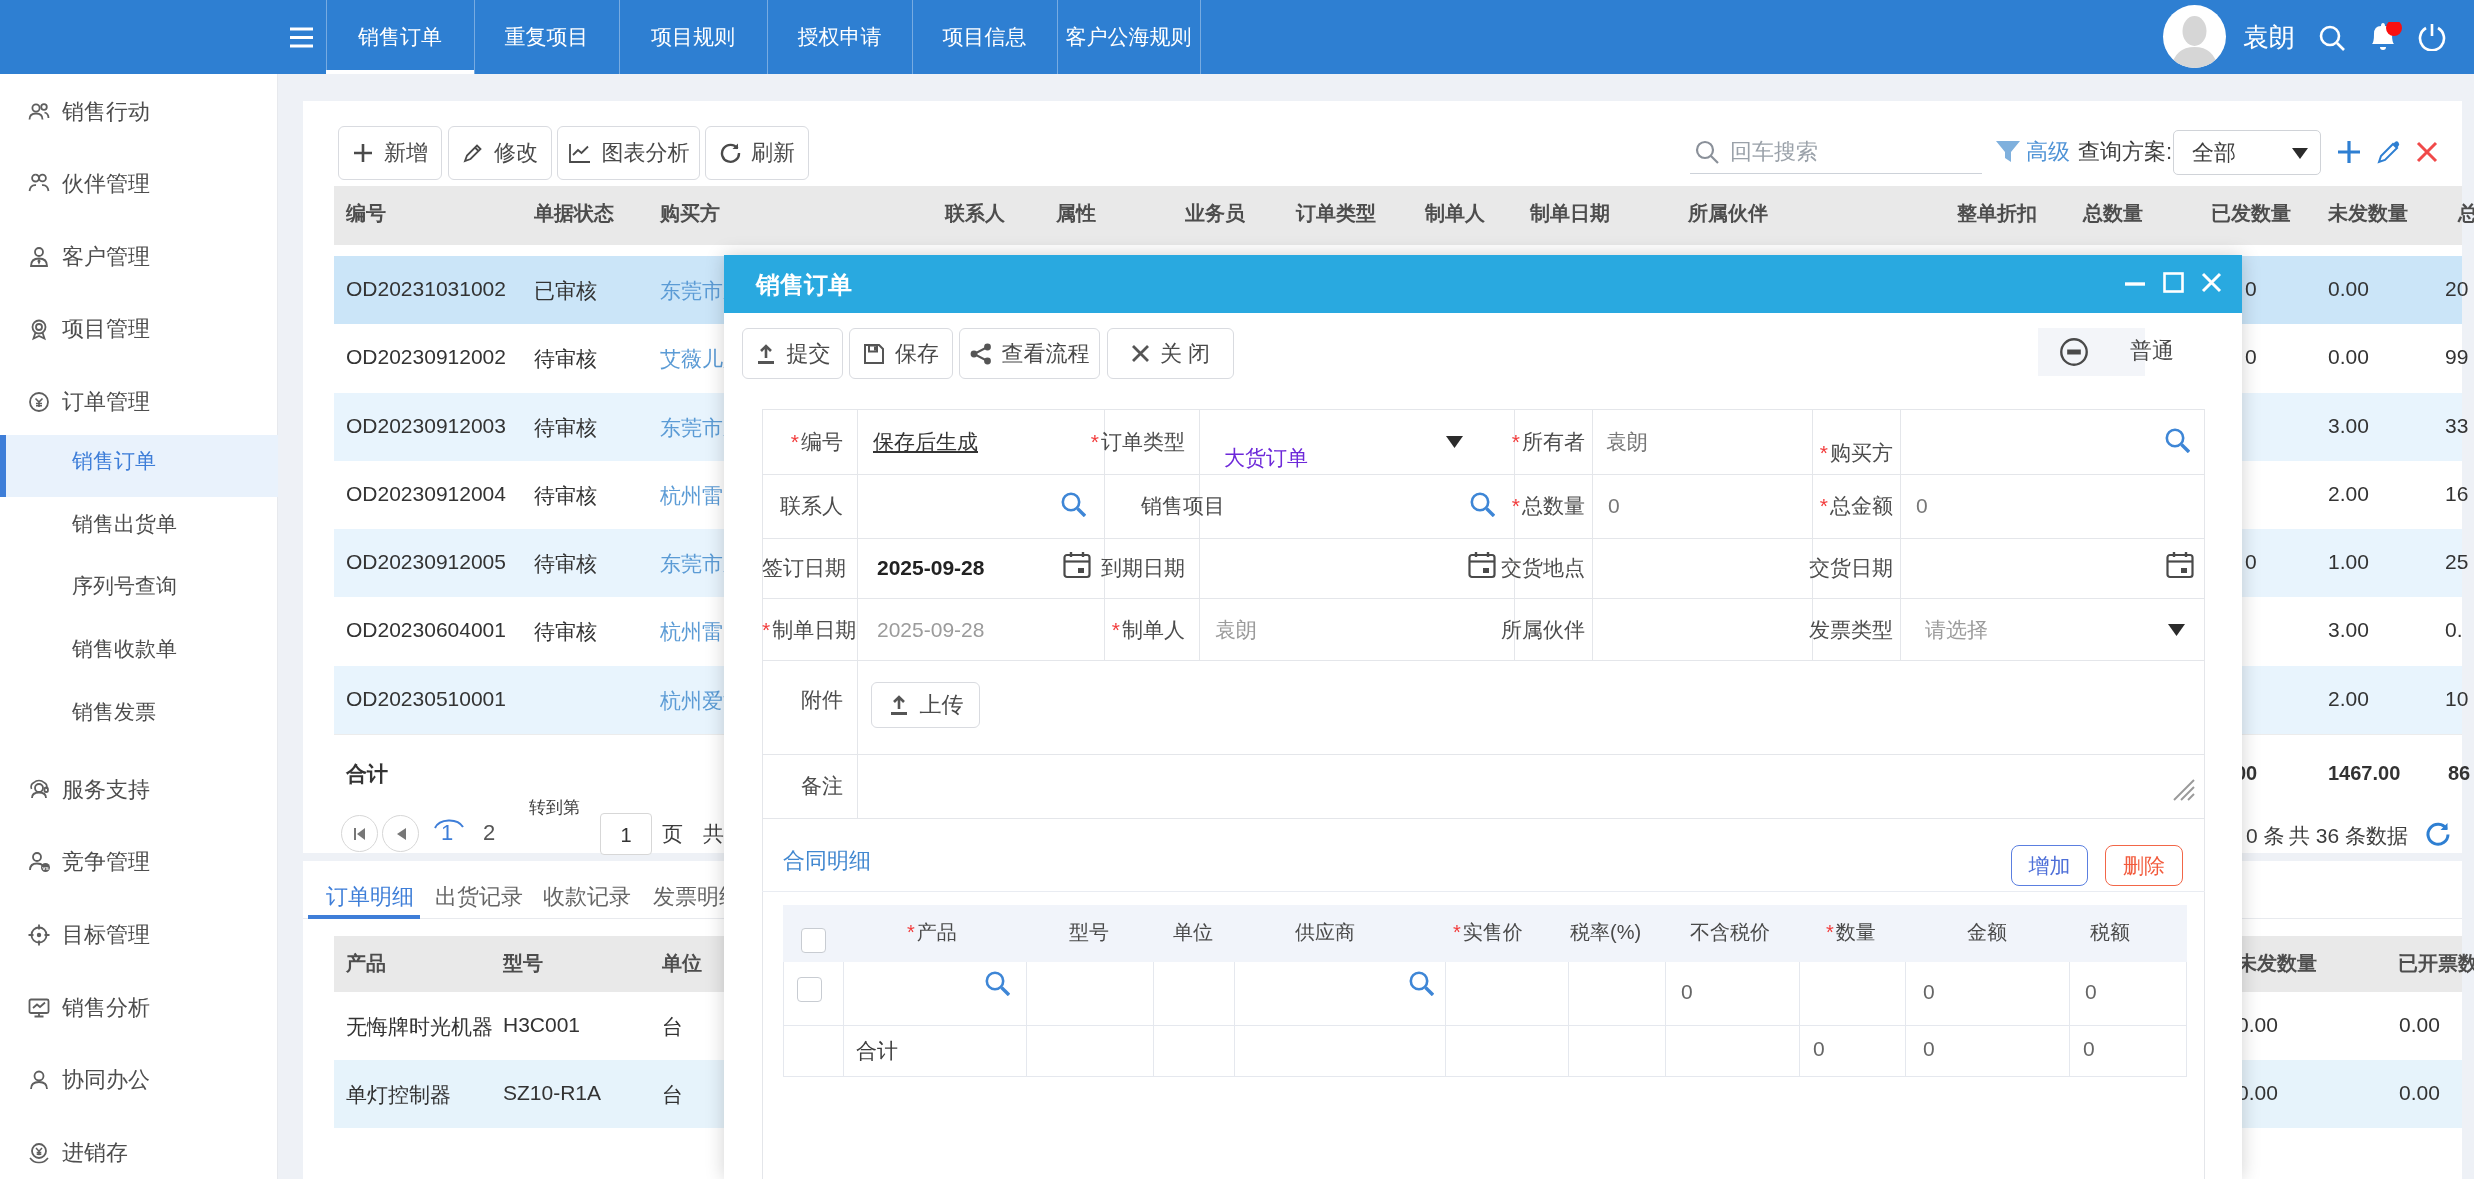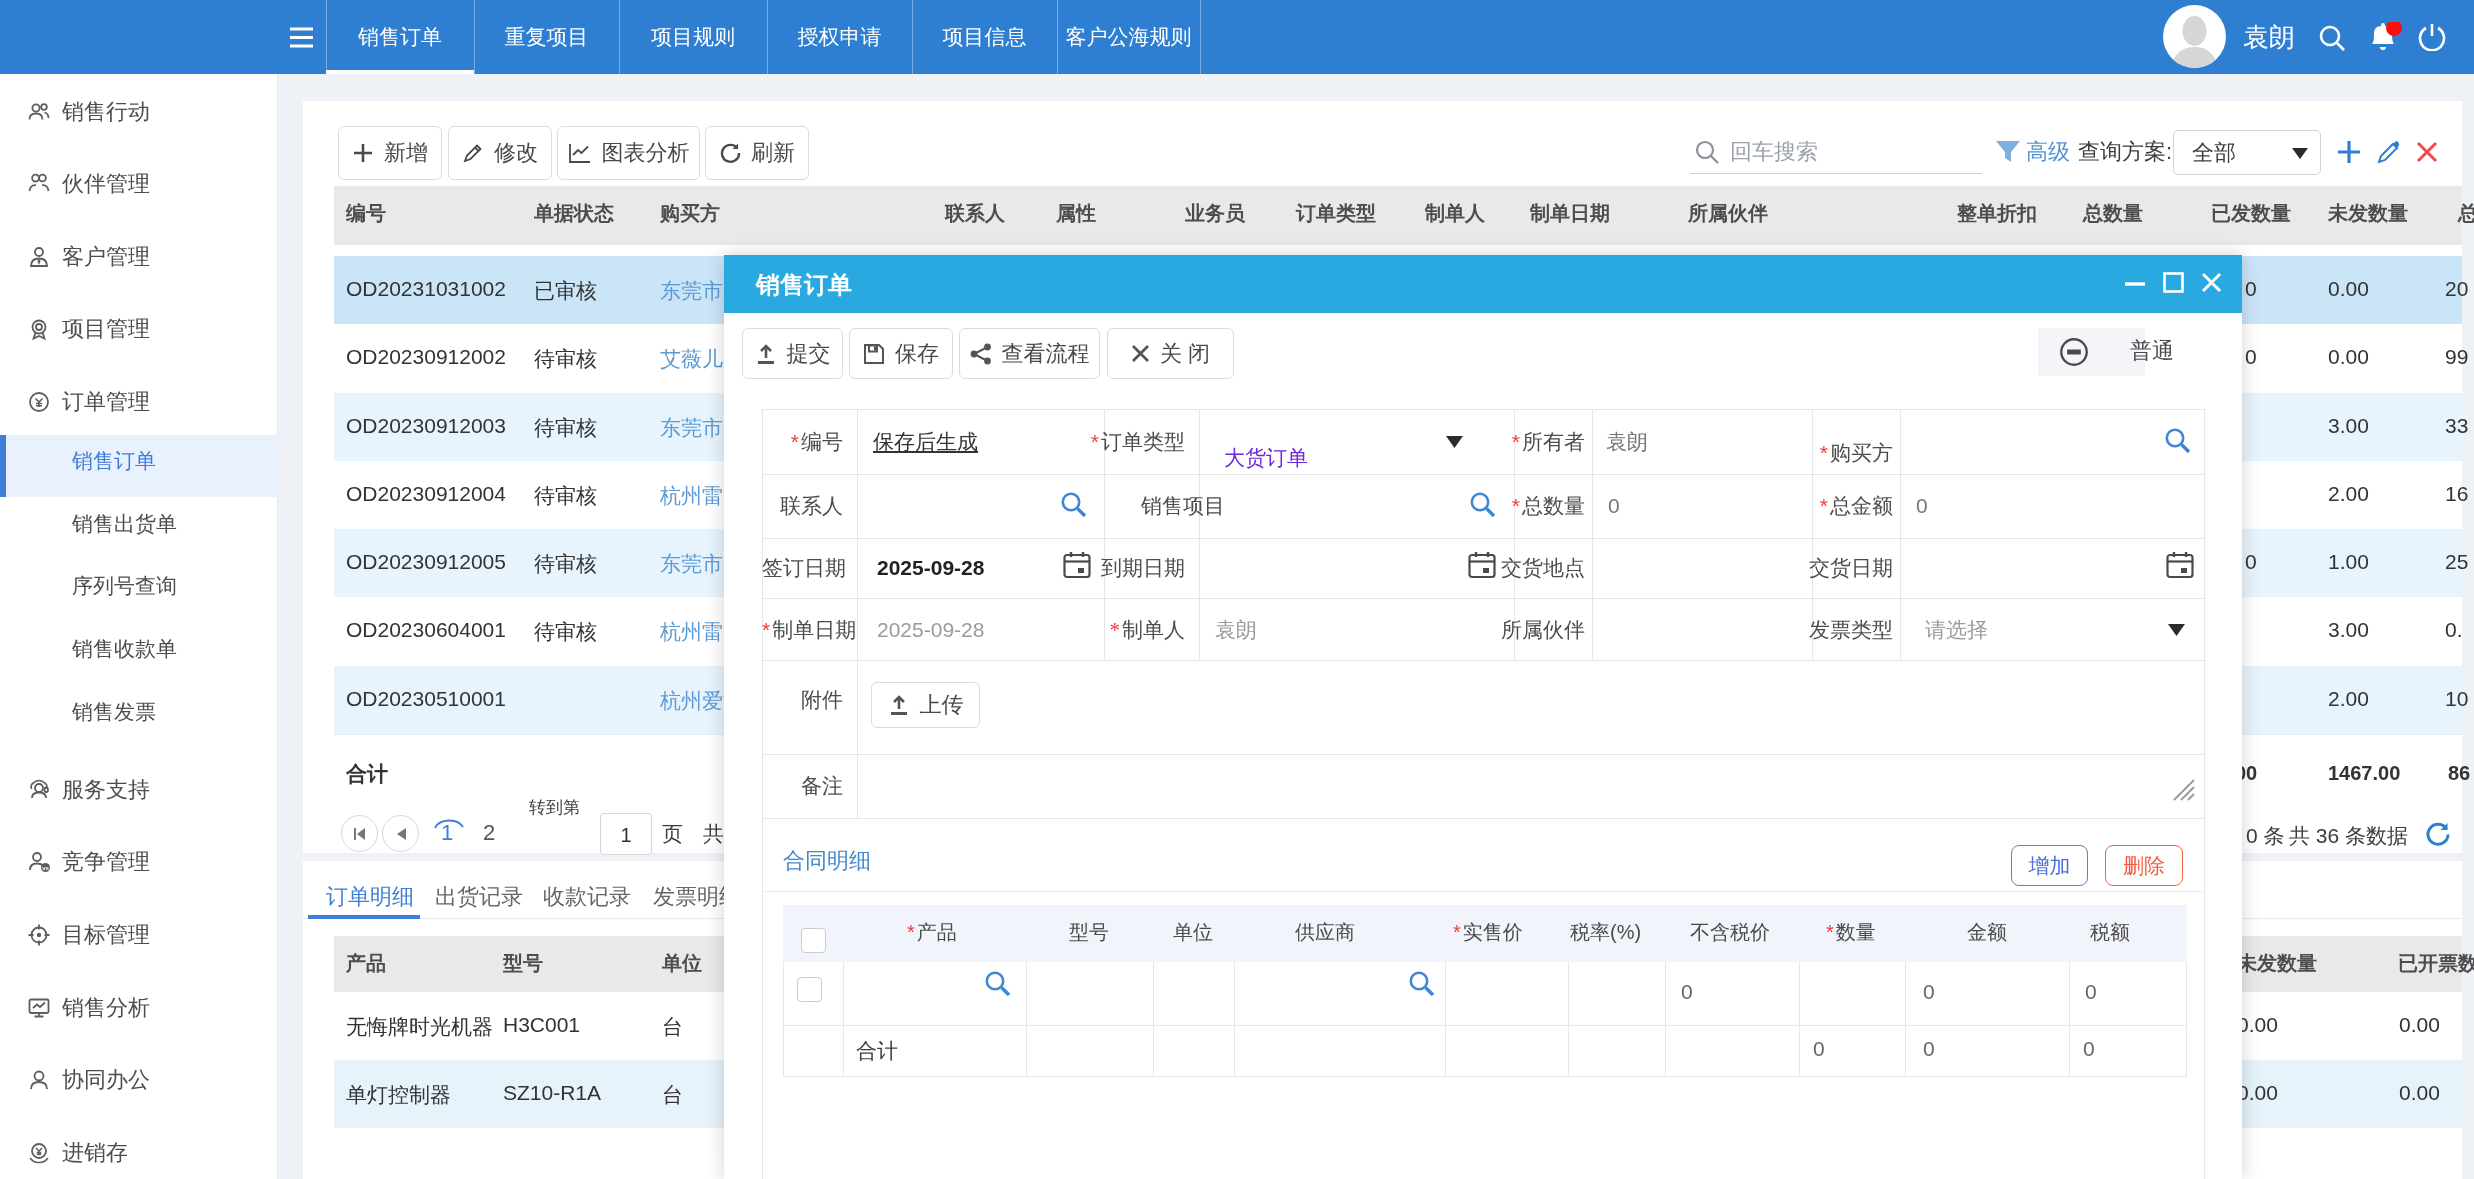--- a/index.html
+++ b/index.html
@@ -423,21 +423,21 @@
   <div class="lbl" style="left:1000px;top:183px;width:176px;"><i>*</i>购买方</div>
   <div class="lbl" style="left:38px;top:236px;width:88px;">联系人</div>
   <div class="lbl" style="left:355px;top:236px;width:113px;margin-left:40px;">销售项目</div>
   <div class="lbl" style="left:690px;top:236px;width:178px;"><i>*</i>总数量</div>
   <div class="lbl" style="left:1000px;top:236px;width:176px;"><i>*</i>总金额</div>
   <div class="lbl" style="left:38px;top:298px;width:88px;">签订日期</div>
   <div class="lbl" style="left:355px;top:298px;width:113px;">到期日期</div>
   <div class="lbl" style="left:690px;top:298px;width:178px;">交货地点</div>
   <div class="lbl" style="left:1000px;top:298px;width:176px;">交货日期</div>
   <div class="lbl" style="left:38px;top:360px;width:88px;"><i>*</i>制单日期</div>
-  <div class="lbl" style="left:355px;top:360px;width:113px;font-family:Liberation Serif, serif;"><i>*</i>制单人</div>
+  <div class="lbl" style="left:355px;top:360px;width:113px;"><i>*</i>制单人</div>
   <div class="lbl" style="left:690px;top:360px;width:178px;">所属伙伴</div>
   <div class="lbl" style="left:1000px;top:360px;width:176px;">发票类型</div>
   <div class="lbl" style="left:38px;top:430px;width:88px;">附件</div>
   <div class="lbl" style="left:38px;top:516px;width:88px;">备注</div>
 
   <div class="fv" style="left:149px;top:172px;color:#333;text-decoration:underline;">保存后生成</div>
   <div class="fv" style="left:500px;top:172px;color:#6d28d9;margin-top:16px;">大货订单</div>
   <svg class="ic" style="left:722px;top:181px;" width="17" height="12" viewBox="0 0 17 12">
       <path d="M0 0 H17 L8.5 12 Z" fill="#2b2b2b"></path>
     </svg>

